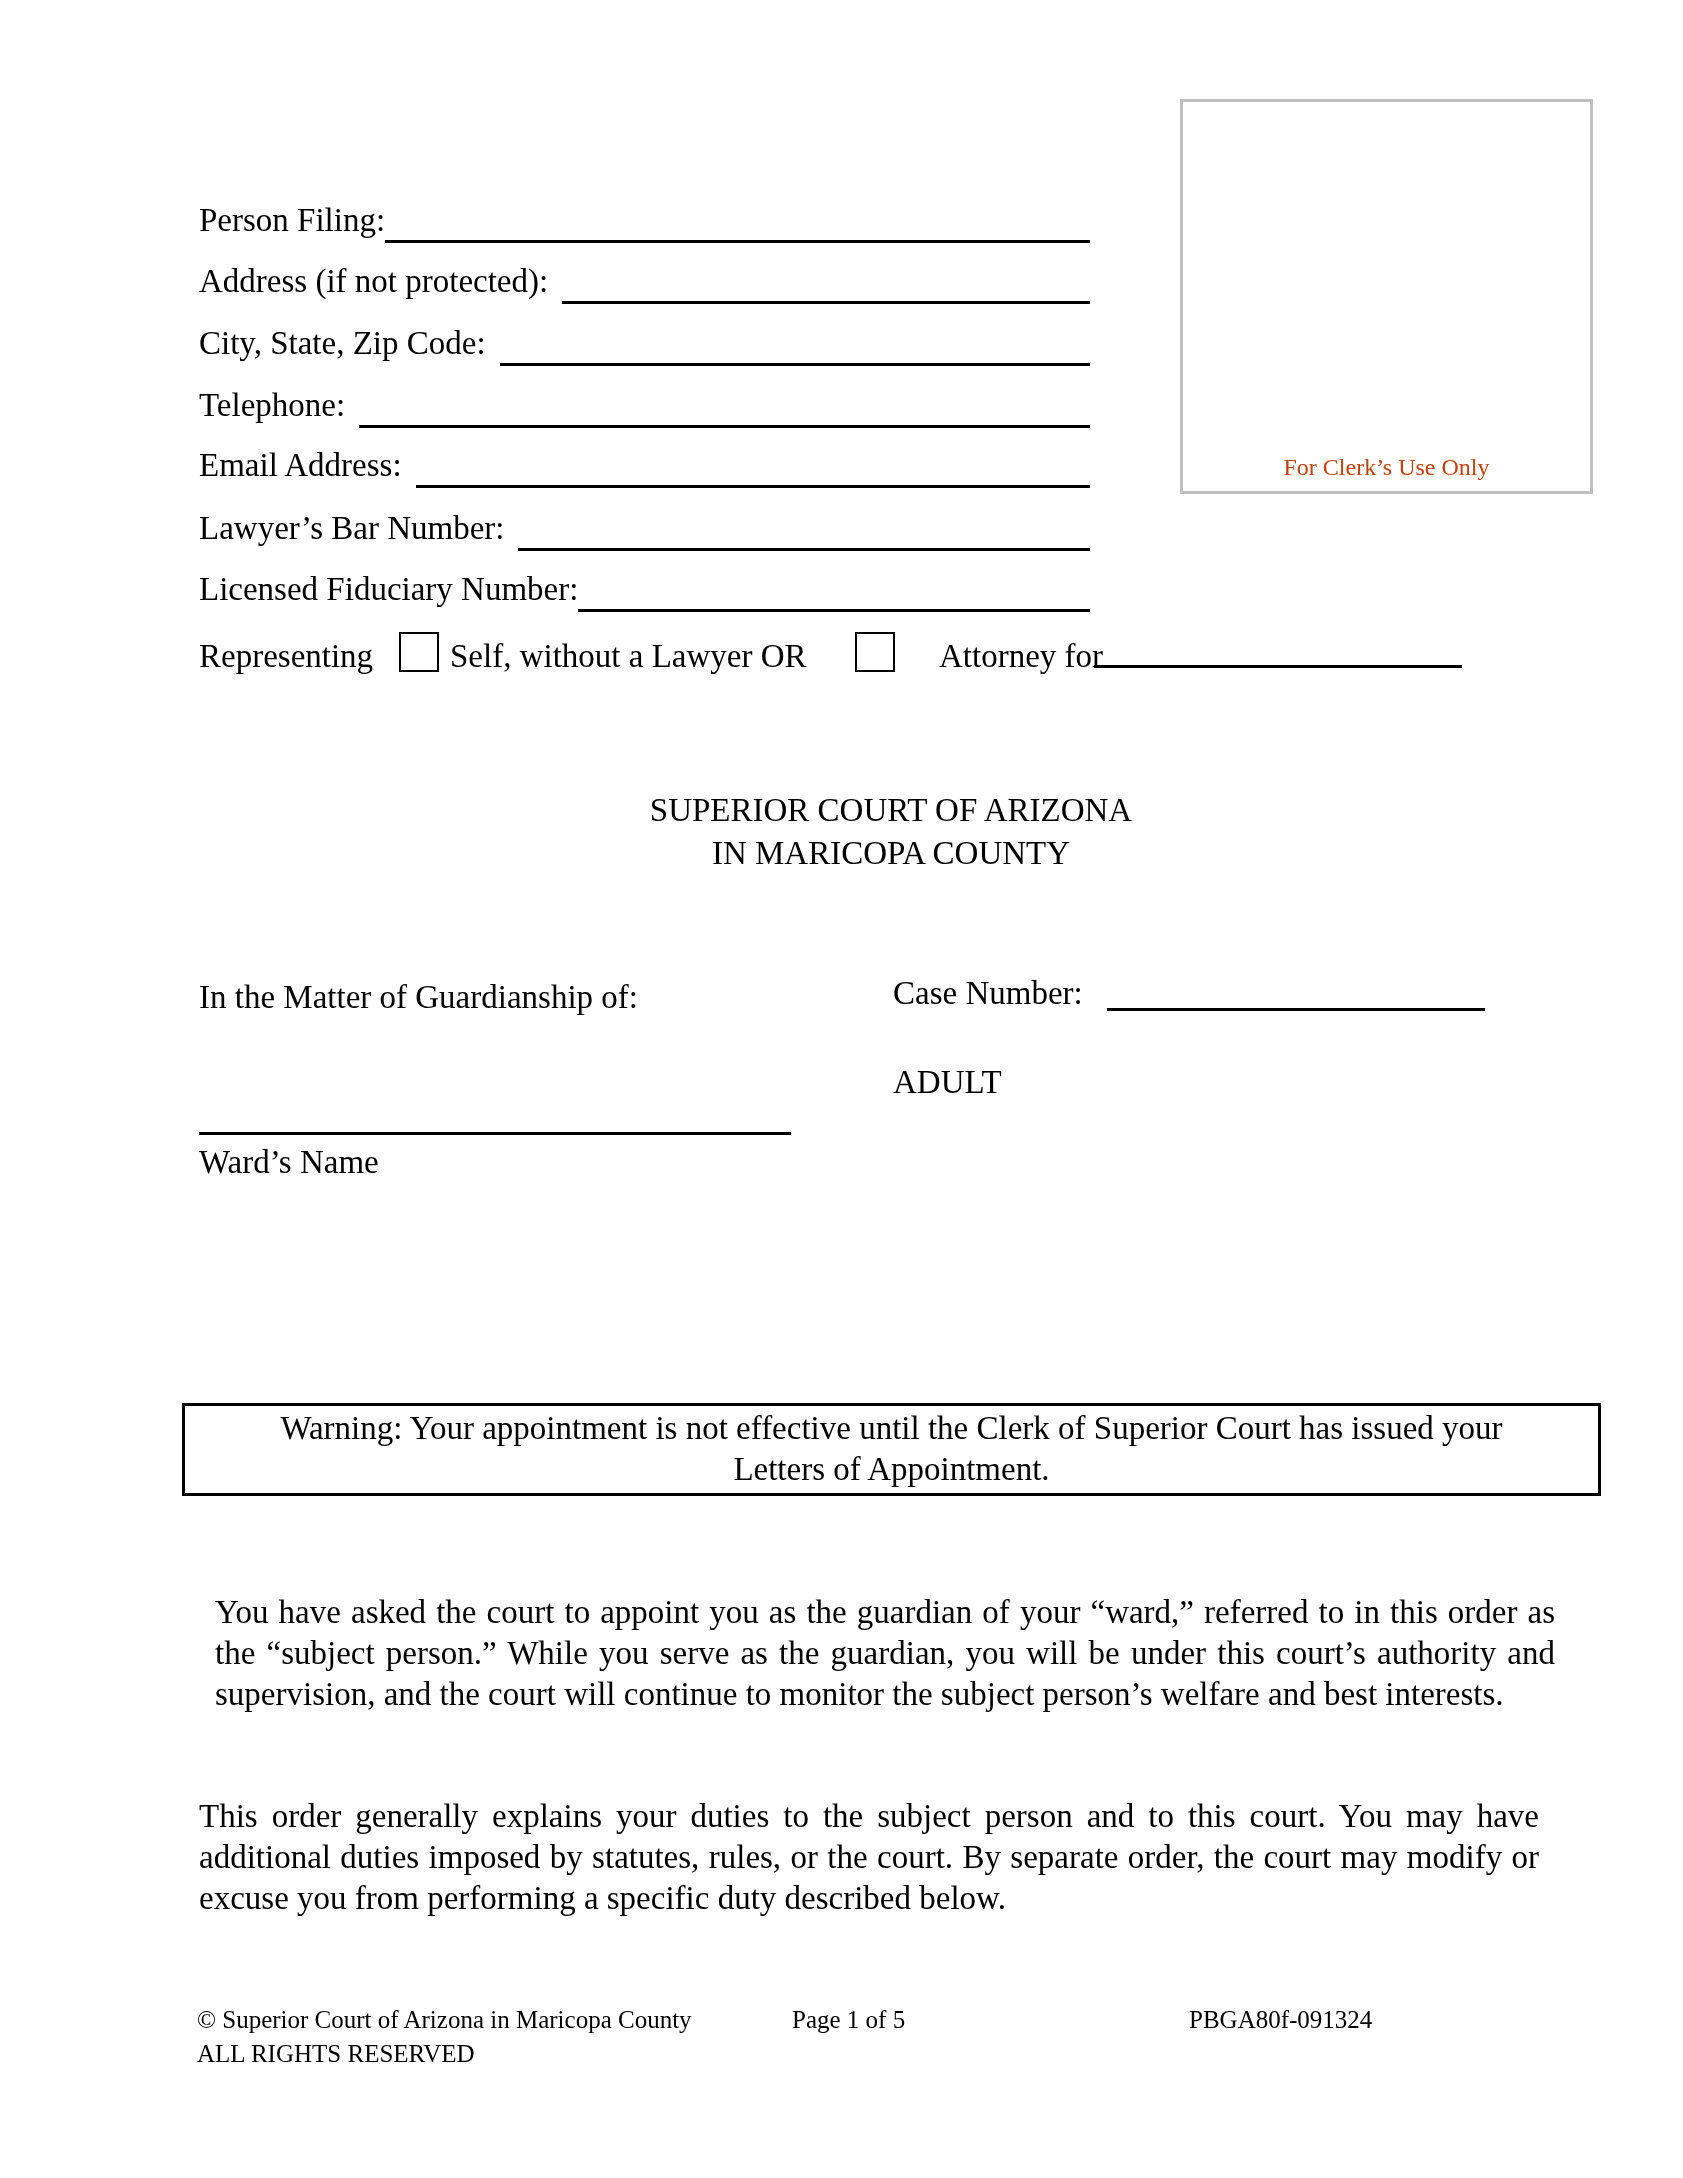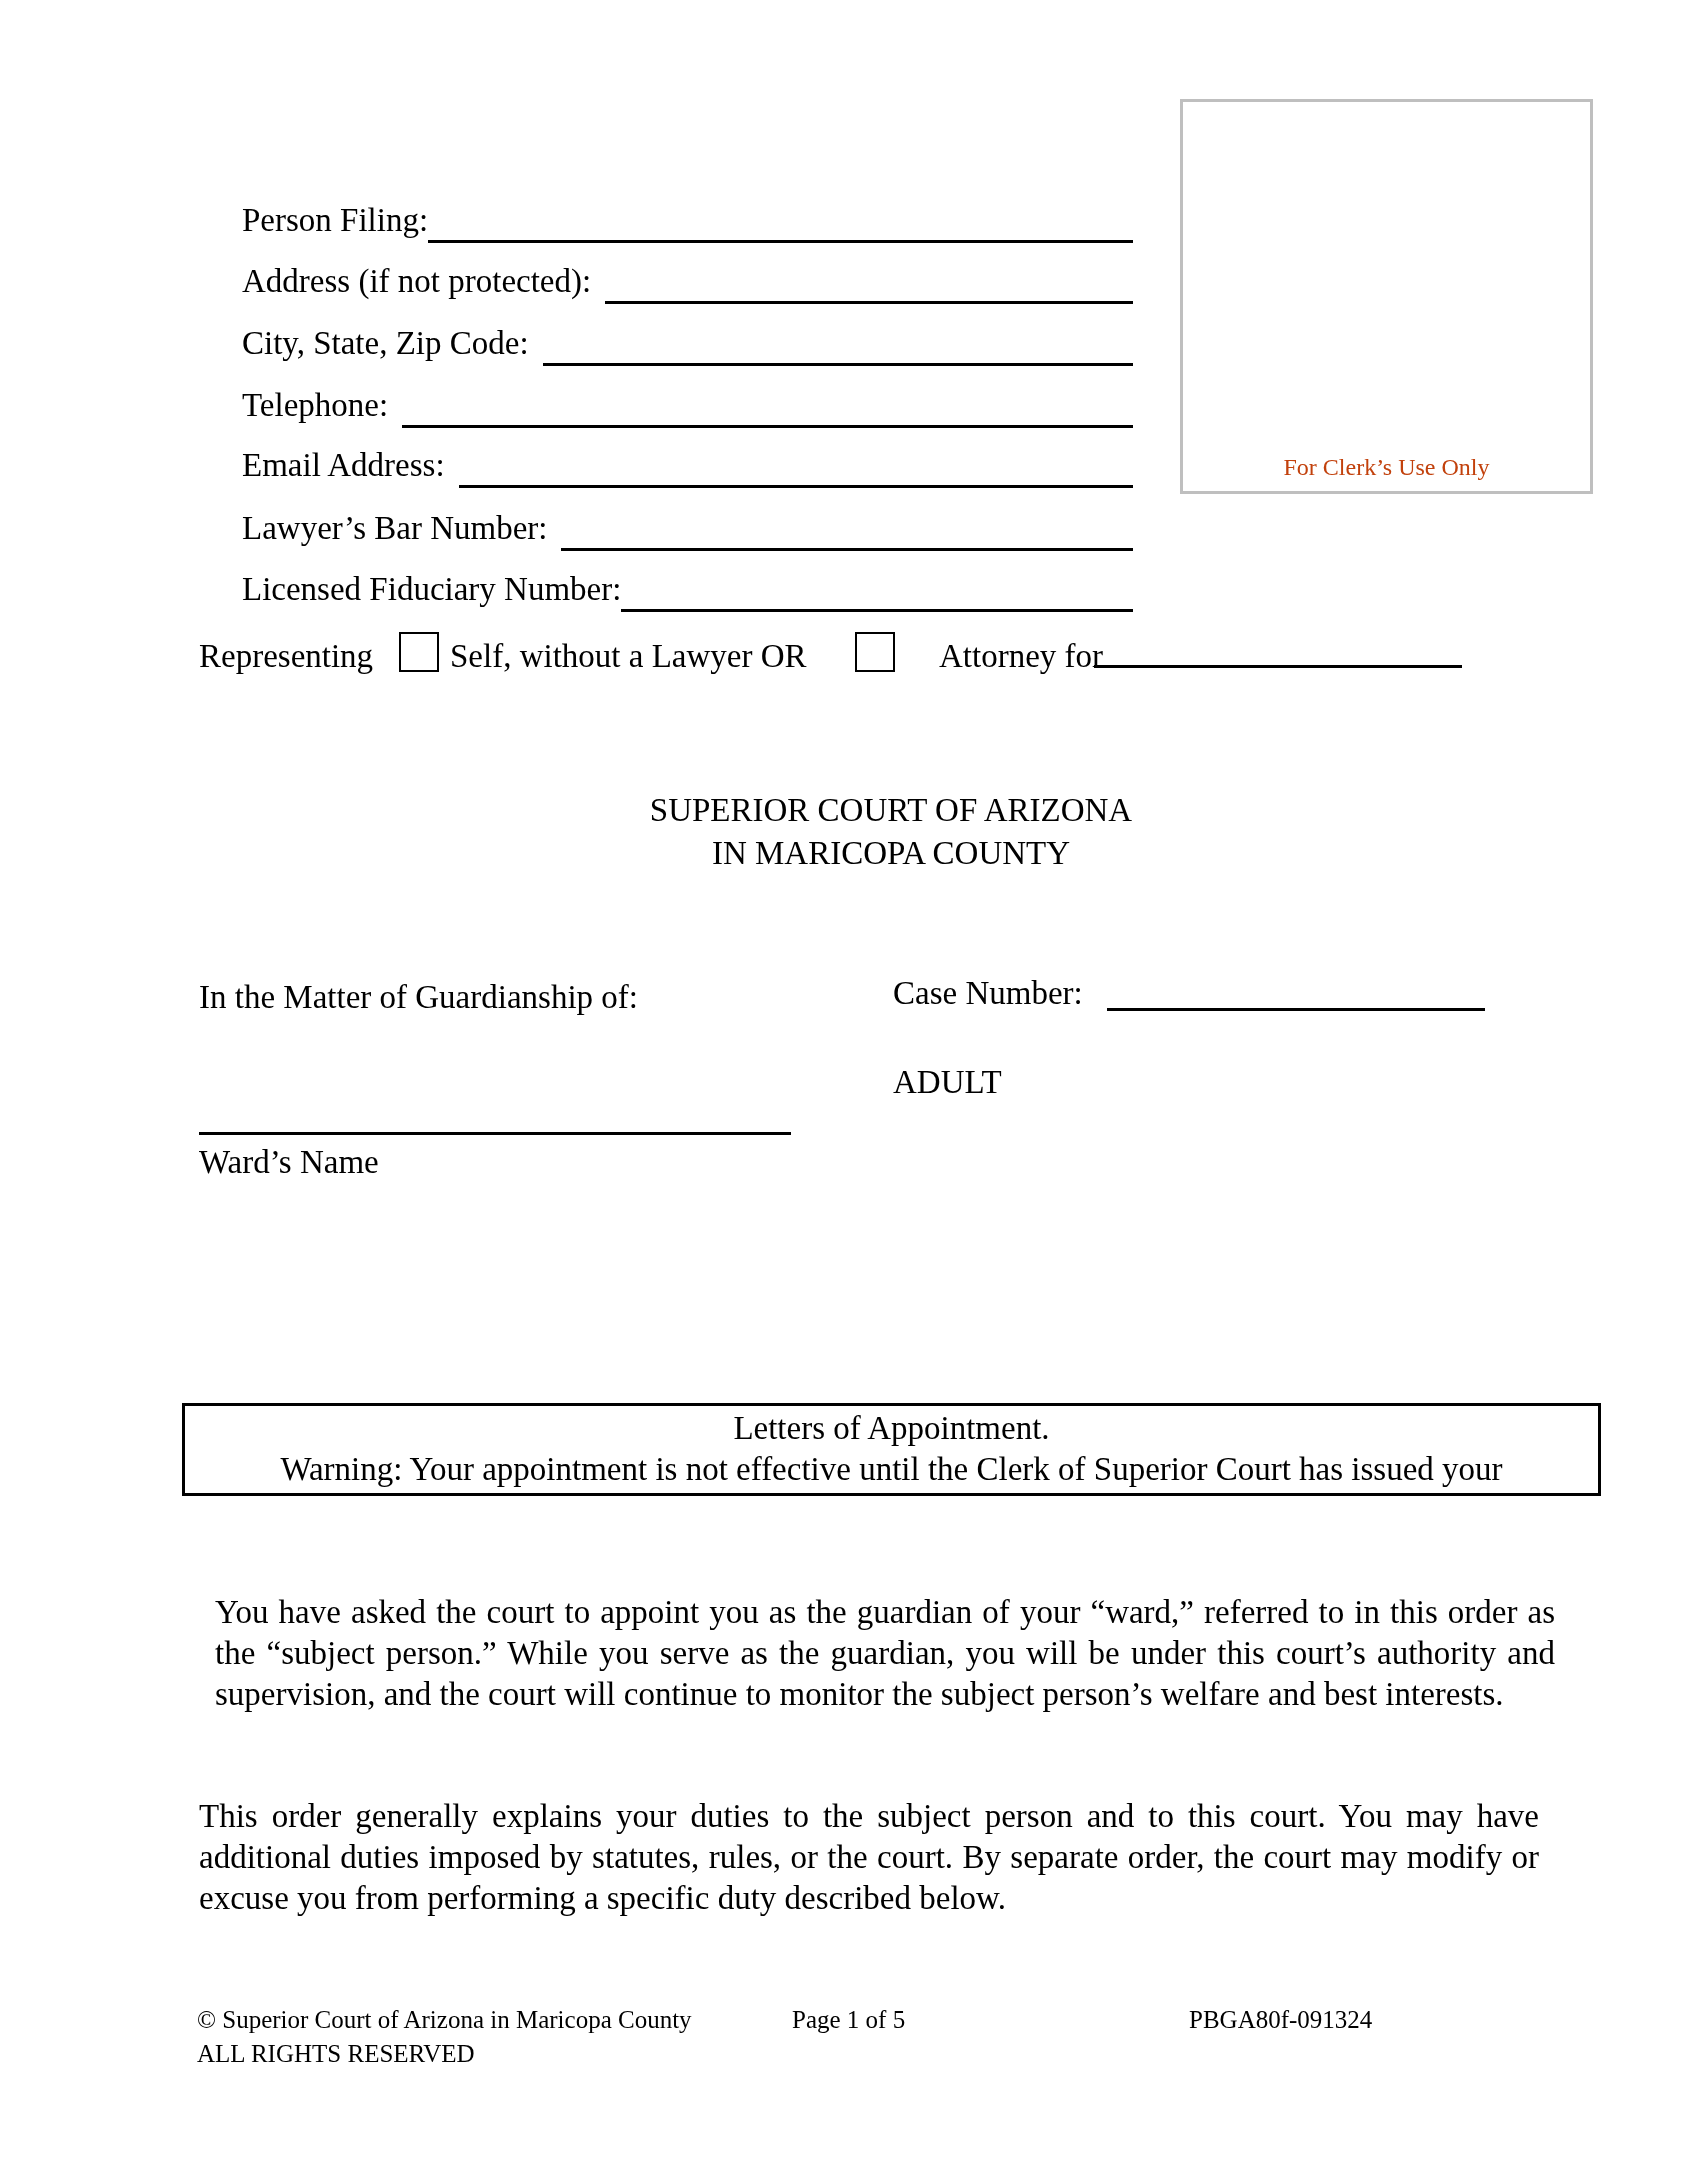--- a/index.html
+++ b/index.html
@@ -1,20 +1,20 @@
 <!DOCTYPE html>
 <html><head>
 <meta charset="utf-8">
 <style>
   html, body { margin: 0; padding: 0; background: #ffffff; }
   body { width: 1683px; height: 2178px; position: relative; overflow: hidden;
          font-family: "Liberation Serif", "DejaVu Serif", serif; color: #000; }
   .abs { position: absolute; }
   .t33 { font-size: 33px; line-height: 1; white-space: nowrap; }
-  .field-row { position: absolute; left: 199px; width: 891px; height: 40px; display: flex; align-items: flex-end; margin-left: 43px; }
+  .field-row { position: absolute; left: 199px; width: 891px; height: 40px; display: flex; align-items: flex-end; }
   .field-label { font-size: 33px; line-height: 1; white-space: nowrap; padding-bottom: 6px; }
   .field-line { flex: 1; border-bottom: 3px solid #000; height: 0; margin-bottom: 0; }
   .clerk-box { left: 1180px; top: 99px; width: 407px; height: 389px; border: 3px solid #bfbfbf; }
   .clerk-text { position: absolute; left: 0; right: 0; bottom: 12px; text-align: center;
                 font-size: 24px; color: #c2410c; line-height: 1; }
   .checkbox { position: absolute; width: 36px; height: 36px; border: 2px solid #000; background: #fff; }
   .heading { left: 0; width: 1782px; text-align: center; font-size: 33px; line-height: 43px; }
   .warning-box { left: 182px; top: 1403px; width: 1413px; height: 85px; border: 3px solid #000;
                  text-align: center; font-size: 33px; line-height: 41px; padding-top: 2px; box-sizing: content-box; }
   .para { left: 199px; width: 1340px; font-size: 33px; line-height: 41px; text-align: justify; }
@@ -76,22 +76,22 @@
 <span class="abs t33" style="left:199px; top:1146px;">Ward’s Name</span>
 
 <span class="abs t33" style="left:893px; top:977px;text-align:right;">Case Number:</span>
 <span class="uline" style="left:1107px; top:1008px; width:378px;"></span>
 
 <div class="abs" style="left:893px; top:1061px; font-size:33px; line-height:42px;">
   <div>ADULT</div>
 </div>
 
 <div class="abs warning-box">
+  <div>Warning: Your appointment is not effective until the Clerk of Superior Court has issued your</div>
   <div>Letters of Appointment.</div>
-  <div>Warning: Your appointment is not effective until the Clerk of Superior Court has issued your</div>
 </div>
 
 <p class="abs para" style="top:1576px; margin:16px;">You have asked the court to appoint you as the guardian of your “ward,” referred to in this order as the “subject person.” While you serve as the guardian, you will be under this court’s authority and supervision, and the court will continue to monitor the subject person’s welfare and best interests.</p>
 <p class="abs para" style="top:1796px; margin:0;">This order generally explains your duties to the subject person and to this court. You may have additional duties imposed by statutes, rules, or the court. By separate order, the court may modify or excuse you from performing a specific duty described below.</p>
 
 <span class="abs footer" style="left:197px; top:2007px;">© Superior Court of Arizona in Maricopa County</span>
 <span class="abs footer" style="left:197px; top:2041px;">ALL RIGHTS RESERVED</span>
 <span class="abs footer" style="left:792px; top:2007px;">Page 1 of 5</span>
 <span class="abs footer" style="left:1189px; top:2007px;">PBGA80f-091324</span>
 

